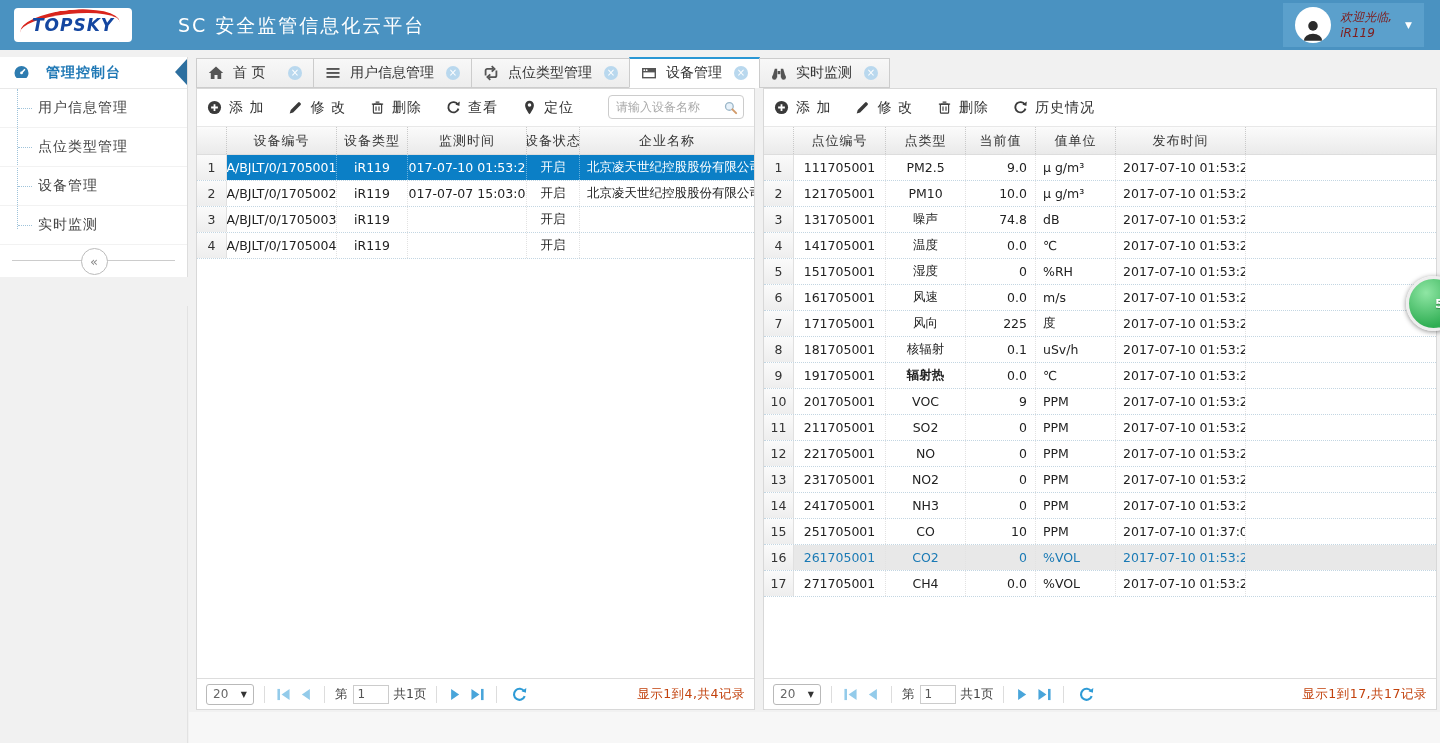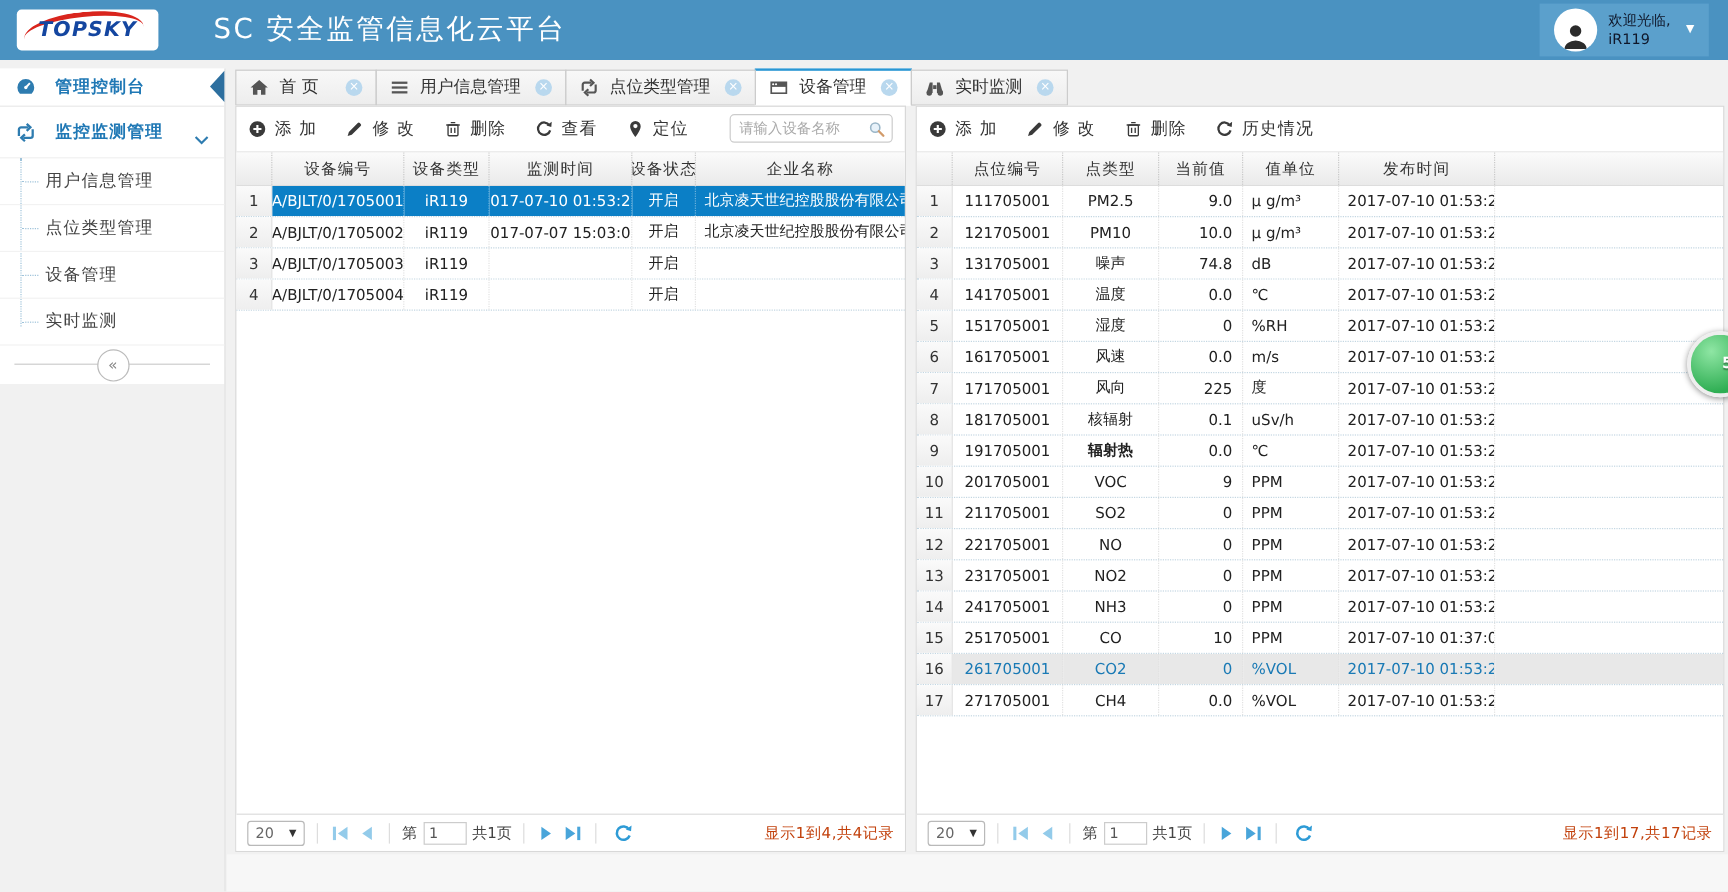--- a/index.html
+++ b/index.html
@@ -9,26 +9,26 @@
     font-family:"DejaVu Sans","Liberation Sans",sans-serif;
     -webkit-font-smoothing:antialiased;
   }
   
   .app-header{position:absolute;left:0;top:0;width:1440px;height:50px;background:#4a92c1;}
   .logo-box{position:absolute;left:14px;top:8px;width:118px;height:34px;background:#fff;border-radius:4px;
     display:flex;align-items:center;justify-content:center;overflow:hidden;}
   .logo-text{font-style:italic;font-weight:bold;font-size:17px;color:#1446a0;letter-spacing:1px;position:relative;z-index:2;}
   .logo-swoosh{position:absolute;left:6px;top:2px;width:100px;height:30px;border-top:4px solid #d9251d;
     border-radius:50%;transform:rotate(-6deg);z-index:1;}
-  .app-title{position:absolute;left:178px;top:0;height:50px;line-height:50px;color:#fff;font-size:23px;letter-spacing:2px;}
+  .app-title{position:absolute;left:178px;top:0;height:50px;line-height:50px;color:#fff;font-size:19px;letter-spacing:2px;}
   .user-box{position:absolute;right:16px;top:3px;height:44px;background:#5ba0cc;display:flex;align-items:center;
     gap:9px;padding:0 12px;cursor:pointer;}
   .avatar{width:36px;height:36px;border-radius:50%;background:#fff;display:flex;align-items:flex-end;justify-content:center;overflow:hidden;}
   .avatar svg{width:26px;height:26px;}
-  .welcome{color:#0f172a;font-size:12px;line-height:1.35;}
+  .welcome{color:#7f1d1d;font-size:12px;line-height:1.35;font-style:italic;}
   .user-caret{color:#fff;font-size:9px;margin-left:4px;}
   
   .sidebar{position:absolute;left:0;top:57px;width:188px;background:#fff;border-right:1px solid #ddd;box-sizing:border-box;}
   .side-rail{position:absolute;left:0;top:306px;bottom:0;width:188px;background:#f1f1f1;border-right:1px solid #e2e2e2;box-sizing:border-box;}
   .side-head{position:relative;display:flex;align-items:center;gap:16px;padding-left:13px;cursor:pointer;}
   .side-head .s-icon{width:17px;height:17px;color:#2e7cb0;flex:none;}
   .side-head .s-icon svg{width:100%;height:100%;}
   .side-head .s-label{color:#1f78b5;font-weight:bold;font-size:14px;letter-spacing:1px;}
   .side-head1{height:31px;border-bottom:1px solid #e9e9e9;}
   .side-head2{height:42px;border-bottom:1px solid #f0f0f0;}
@@ -133,34 +133,20 @@
 <aside class="sidebar" data-name="sidebar">
   <div class="side-head side-head1" data-name="sidebar-item-dashboard">
     <span class="s-icon" data-name="gauge-icon"><svg viewBox="0 0 16 16" fill="currentColor">
           <path d="M8 1.8a6.6 6.6 0 0 1 6.6 6.6c0 1.9-.8 3.6-2 4.8H3.4a6.57 6.57 0 0 1-2-4.8A6.6 6.6 0 0 1 8 1.8z"></path>
           <path d="M8 8.4 11.2 5" stroke="#fff" stroke-width="1.5" fill="none"></path>
           <circle cx="8" cy="8.4" r="1.3" fill="#fff"></circle>
         </svg></span>
     <span class="s-label">管理控制台</span>
     <span class="side-tri" data-name="collapse-arrow-icon"></span>
   </div>
-  <div class="side-head side-head2" data-name="sidebar-item-monitoring-group">
-    <span class="s-icon" data-name="sync-icon"><svg viewBox="0 0 16 16" fill="none" stroke="currentColor" stroke-width="1.8">
-          <path d="M2.6 10.6V5.6a1.7 1.7 0 0 1 1.7-1.7H10"></path>
-          <path d="M13.4 5.4v5a1.7 1.7 0 0 1-1.7 1.7H6"></path>
-          <path d="M8.7 1.2 11.6 3.9 8.7 6.6"></path>
-          <path d="M7.3 14.8 4.4 12.1 7.3 9.4"></path>
-        </svg></span>
-    <span class="s-label">监控监测管理</span>
-    <span class="side-chev" data-name="chevron-down-icon">
-      <svg viewBox="0 0 12 8" fill="none" stroke="#2e7cb0" stroke-width="1.8">
-          <path d="M1 1.2 6 6.2 11 1.2"></path>
-        </svg>
-    </span>
-  </div>
   <div class="side-items" id="side-items">
       <div class="side-item" data-name="sidebar-item-user-info">用户信息管理</div>
       <div class="side-item" data-name="sidebar-item-point-type">点位类型管理</div>
       <div class="side-item" data-name="sidebar-item-device">设备管理</div>
       <div class="side-item" data-name="sidebar-item-realtime">实时监测</div>
     </div>
   <div class="side-collapse" data-name="sidebar-collapse-button">
     <span class="collapse-circle" data-name="collapse-icon">«</span>
   </div>
 </aside>

